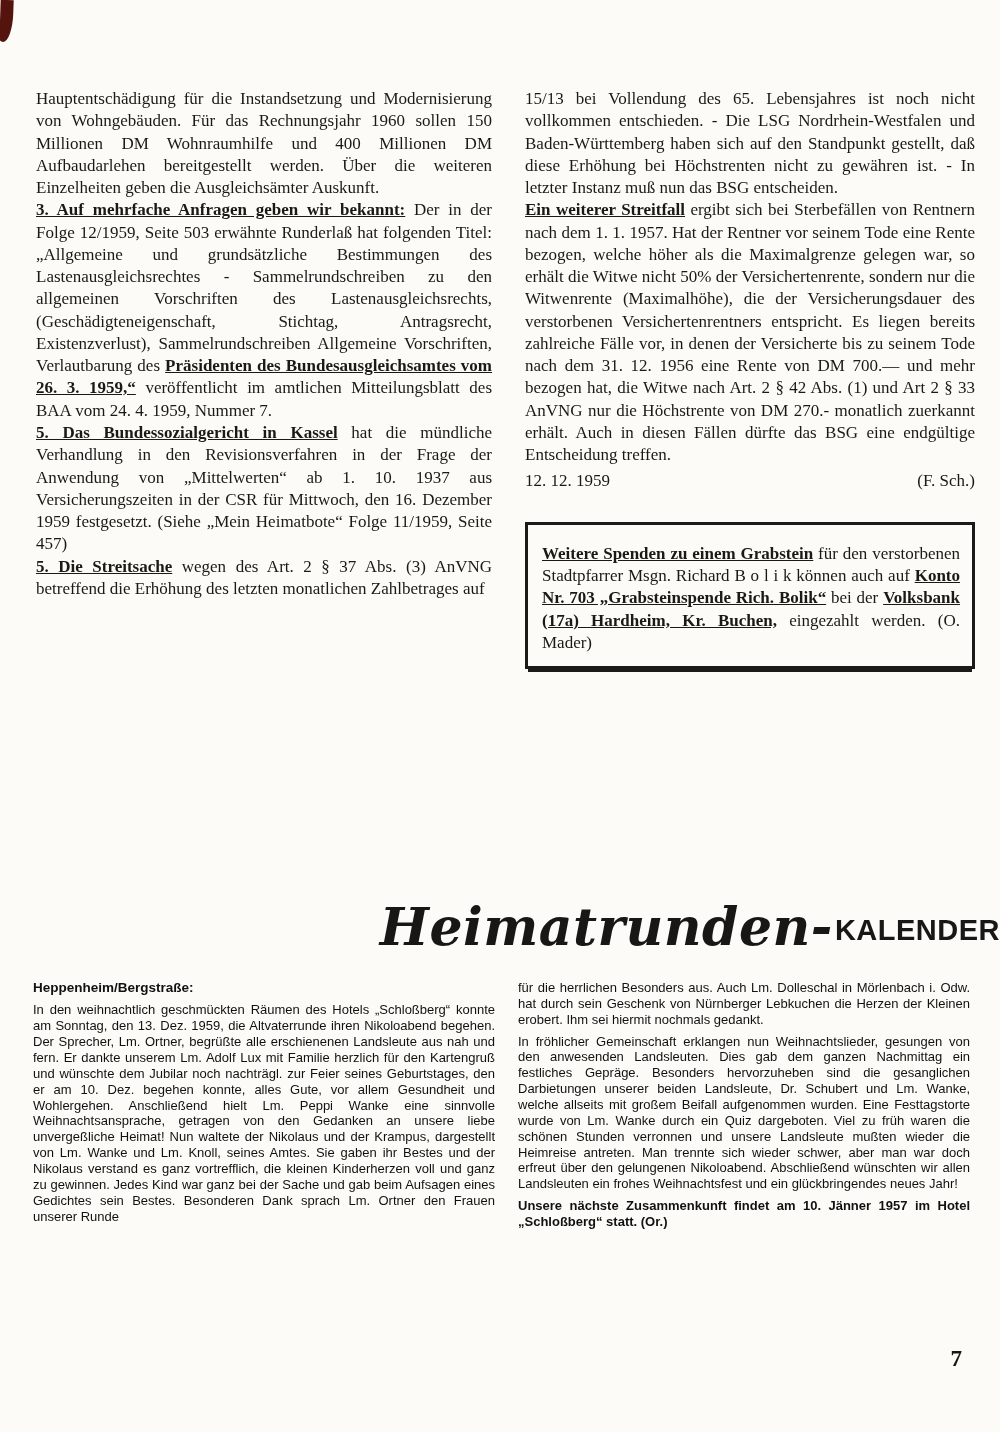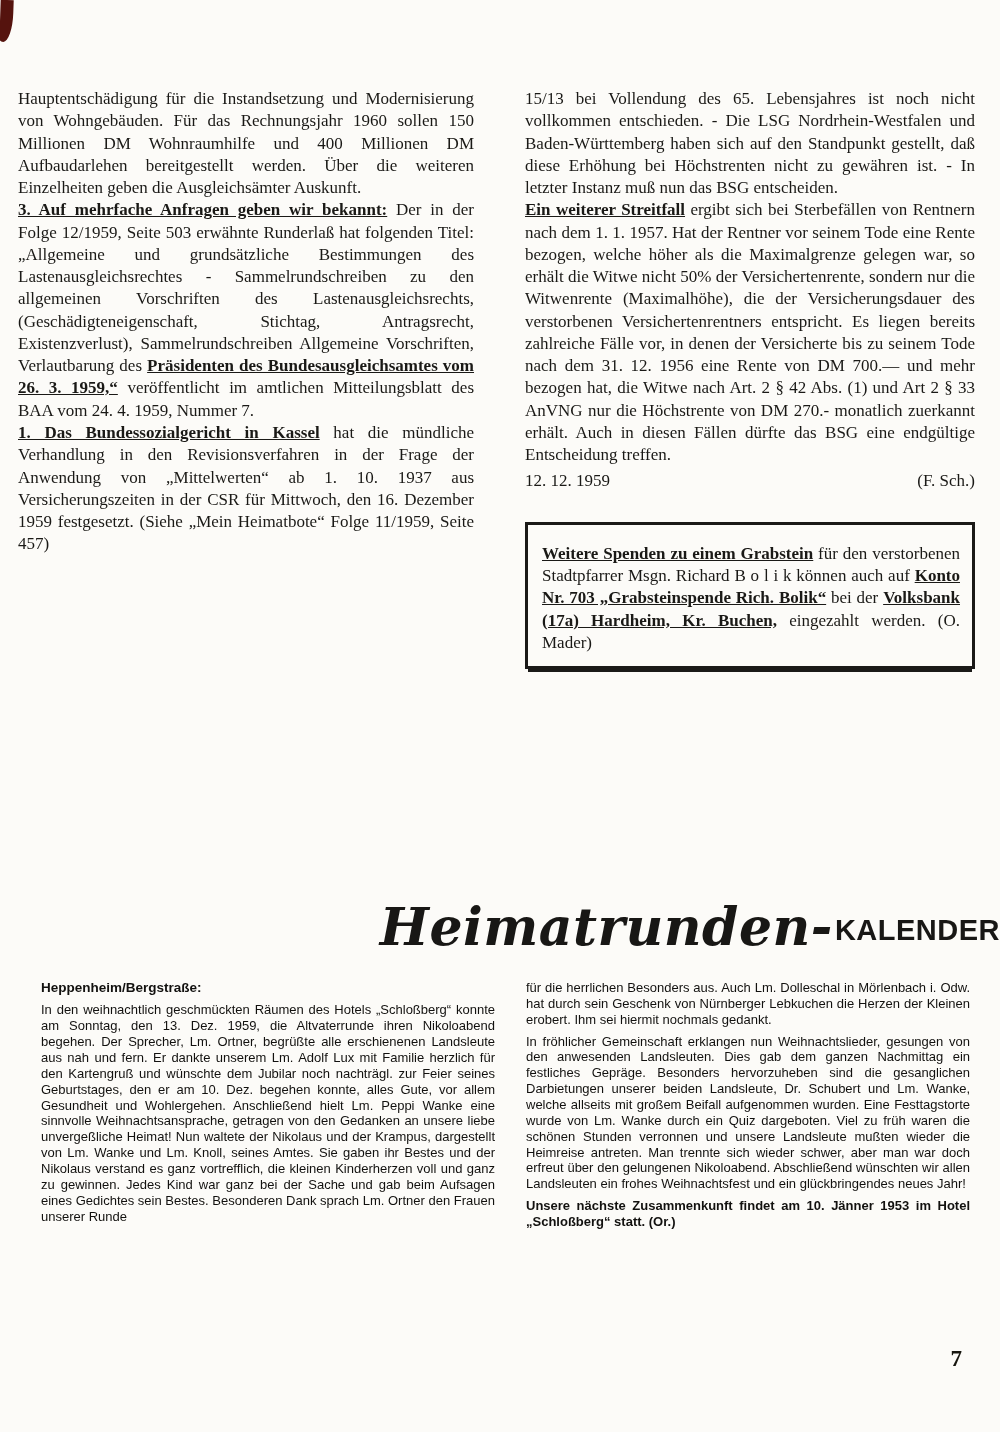--- a/index.html
+++ b/index.html
@@ -25,21 +25,21 @@
     position: absolute;
     top: 88px;
     width: 456px;
     font-family: "Liberation Serif", serif;
     font-size: 17px;
     line-height: 1.31;
     text-align: justify;
     color: #1a1916;
   }
   .main-col p { margin: 0; }
-  .col-left  { left: 18px; }
+  .col-left  { left: 36px; }
   .col-right { left: 525px; width: 450px; }
   .bold { font-weight: bold; text-decoration: underline; }
   .dateline {
     display: flex;
     justify-content: space-between;
     margin-top: 3px;
   }
   .notice-box {
     margin-top: 30px;
     border: 3px solid #1b1a18;
@@ -76,21 +76,21 @@
     top: 980px;
     width: 462px;
     font-family: "Liberation Sans", sans-serif;
     font-size: 13px;
     line-height: 1.22;
     text-align: justify;
     color: #12110f;
   }
   .kal-left  { left: 33px; }
   .kal-right { left: 518px; width: 452px; }
-  .kal-col p { margin: 0 0 6px 8px; }
+  .kal-col p { margin: 0 0 6px 0; }
   .kal-heading {
     font-weight: bold;
     font-size: 13.5px;
     margin: 0 0 9px 0;
     text-align: left;
   }
   .kal-bold { font-weight: bold; }
   .page-number {
     position: absolute;
     right: 38px;
@@ -104,21 +104,22 @@
 </head>
 <body>
 
 <div class="page">
 
   <div class="corner-mark"></div>
 
   <div class="main-col col-left">
     <p>Hauptentschädigung für die Instandsetzung und Modernisierung von Wohngebäuden. Für das Rechnungsjahr 1960 sollen 150 Millionen DM Wohnraumhilfe und 400 Millionen DM Aufbaudarlehen bereitgestellt werden. Über die weiteren Einzelheiten geben die Ausgleichsämter Auskunft.</p>
     <p><span class="bold">3. Auf mehrfache Anfragen geben wir bekannt:</span><span> Der in der Folge 12/1959, Seite 503 erwähnte Runderlaß hat folgenden Titel: „Allgemeine und grundsätzliche Bestimmungen des Lastenausgleichsrechtes - Sammelrundschreiben zu den allgemeinen Vorschriften des Lastenausgleichsrechts, (Geschädigteneigenschaft, Stichtag, Antragsrecht, Existenzverlust), Sammelrundschreiben Allgemeine Vorschriften, Verlautbarung des </span><span class="bold">Präsidenten des Bundesausgleichsamtes vom 26. 3. 1959,“</span><span> veröffentlicht im amtlichen Mitteilungsblatt des BAA vom 24. 4. 1959, Nummer 7.</span></p>
-    <p><span class="bold">1. Das Bundessozialgericht in Kassel</span><span> hat die mündliche Verhandlung in den Revisionsverfahren in der Frage der Anwendung von „Mittelwerten“ ab 1. 10. 1937 aus Versicherungszeiten in der CSR für Mittwoch, den 16. Dezember 1959 festgesetzt. (Siehe „Mein Heimatbote“ Folge 11/1959, Seite 457)</span></p>
+    <p><span class="bold">5. Das Bundessozialgericht in Kassel</span><span> hat die mündliche Verhandlung in den Revisionsverfahren in der Frage der Anwendung von „Mittelwerten“ ab 1. 10. 1937 aus Versicherungszeiten in der CSR für Mittwoch, den 16. Dezember 1959 festgesetzt. (Siehe „Mein Heimatbote“ Folge 11/1959, Seite 457)</span></p>
+    <p><span class="bold">5. Die Streitsache</span><span> wegen des Art. 2 § 37 Abs. (3) AnVNG betreffend die Erhöhung des letzten monatlichen Zahlbetrages auf</span></p>
   </div>
 
   <div class="main-col col-right">
     <p>15/13 bei Vollendung des 65. Lebensjahres ist noch nicht vollkommen entschieden. - Die LSG Nordrhein-Westfalen und Baden-Württemberg haben sich auf den Standpunkt gestellt, daß diese Erhöhung bei Höchstrenten nicht zu gewähren ist. - In letzter Instanz muß nun das BSG entscheiden.</p>
     <p><span class="bold">Ein weiterer Streitfall</span><span> ergibt sich bei Sterbefällen von Rentnern nach dem 1. 1. 1957. Hat der Rentner vor seinem Tode eine Rente bezogen, welche höher als die Maximalgrenze gelegen war, so erhält die Witwe nicht 50% der Versichertenrente, sondern nur die Witwenrente (Maximalhöhe), die der Versicherungsdauer des verstorbenen Versichertenrentners entspricht. Es liegen bereits zahlreiche Fälle vor, in denen der Versicherte bis zu seinem Tode nach dem 31. 12. 1956 eine Rente von DM 700.— und mehr bezogen hat, die Witwe nach Art. 2 § 42 Abs. (1) und Art 2 § 33 AnVNG nur die Höchstrente von DM 270.- monatlich zuerkannt erhält. Auch in diesen Fällen dürfte das BSG eine endgültige Entscheidung treffen.</span></p>
     <div class="dateline">
       <span>12. 12. 1959</span>
       <span>(F. Sch.)</span>
     </div>
     <div class="notice-box">
@@ -131,18 +132,18 @@
   </div>
 
   <div class="kal-col kal-left">
     <p class="kal-heading">Heppenheim/Bergstraße:</p>
     <p>In den weihnachtlich geschmückten Räumen des Hotels „Schloßberg“ konnte am Sonntag, den 13. Dez. 1959, die Altvaterrunde ihren Nikoloabend begehen. Der Sprecher, Lm. Ortner, begrüßte alle erschienenen Landsleute aus nah und fern. Er dankte unserem Lm. Adolf Lux mit Familie herzlich für den Kartengruß und wünschte dem Jubilar noch nachträgl. zur Feier seines Geburtstages, den er am 10. Dez. begehen konnte, alles Gute, vor allem Gesundheit und Wohlergehen. Anschließend hielt Lm. Peppi Wanke eine sinnvolle Weihnachtsansprache, getragen von den Gedanken an unsere liebe unvergeßliche Heimat! Nun waltete der Nikolaus und der Krampus, dargestellt von Lm. Wanke und Lm. Knoll, seines Amtes. Sie gaben ihr Bestes und der Nikolaus verstand es ganz vortrefflich, die kleinen Kinderherzen voll und ganz zu gewinnen. Jedes Kind war ganz bei der Sache und gab beim Aufsagen eines Gedichtes sein Bestes. Besonderen Dank sprach Lm. Ortner den Frauen unserer Runde</p>
   </div>
 
   <div class="kal-col kal-right">
     <p>für die herrlichen Besonders aus. Auch Lm. Dolleschal in Mörlenbach i. Odw. hat durch sein Geschenk von Nürnberger Lebkuchen die Herzen der Kleinen erobert. Ihm sei hiermit nochmals gedankt.</p>
     <p>In fröhlicher Gemeinschaft erklangen nun Weihnachtslieder, gesungen von den anwesenden Landsleuten. Dies gab dem ganzen Nachmittag ein festliches Gepräge. Besonders hervorzuheben sind die gesanglichen Darbietungen unserer beiden Landsleute, Dr. Schubert und Lm. Wanke, welche allseits mit großem Beifall aufgenommen wurden. Eine Festtagstorte wurde von Lm. Wanke durch ein Quiz dargeboten. Viel zu früh waren die schönen Stunden verronnen und unsere Landsleute mußten wieder die Heimreise antreten. Man trennte sich wieder schwer, aber man war doch erfreut über den gelungenen Nikoloabend. Abschließend wünschten wir allen Landsleuten ein frohes Weihnachtsfest und ein glückbringendes neues Jahr!</p>
-    <p class="kal-bold">Unsere nächste Zusammenkunft findet am 10. Jänner 1953 im Hotel „Schloßberg“ statt. (Or.)</p>
+    <p class="kal-bold">Unsere nächste Zusammenkunft findet am 10. Jänner 1957 im Hotel „Schloßberg“ statt. (Or.)</p>
   </div>
 
   <div class="page-number">7</div>
 
 </div>
 
 </body></html>

